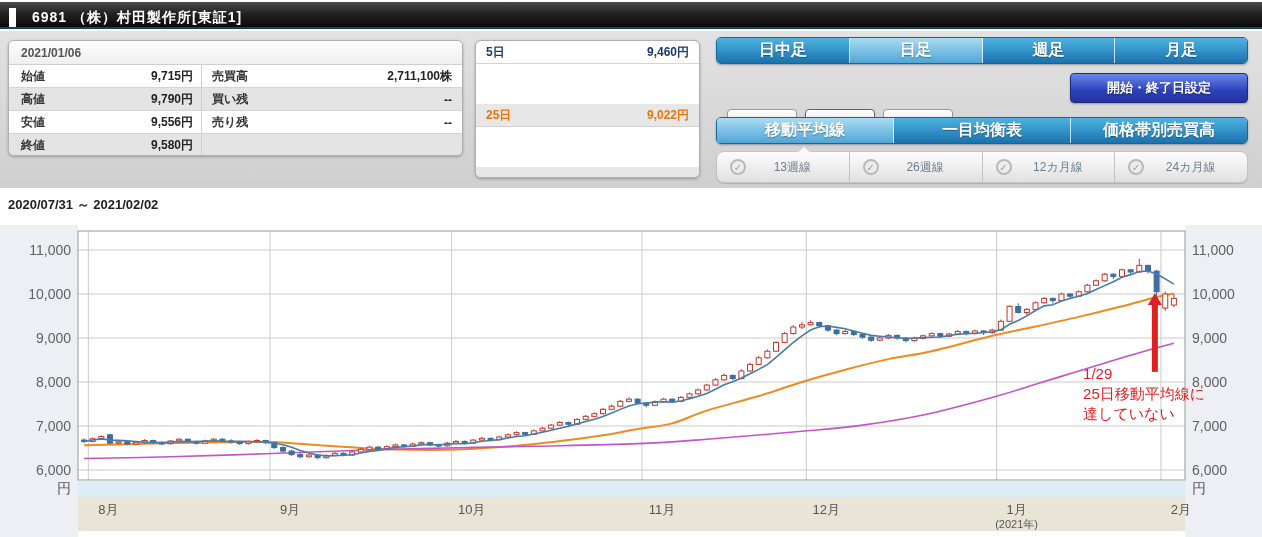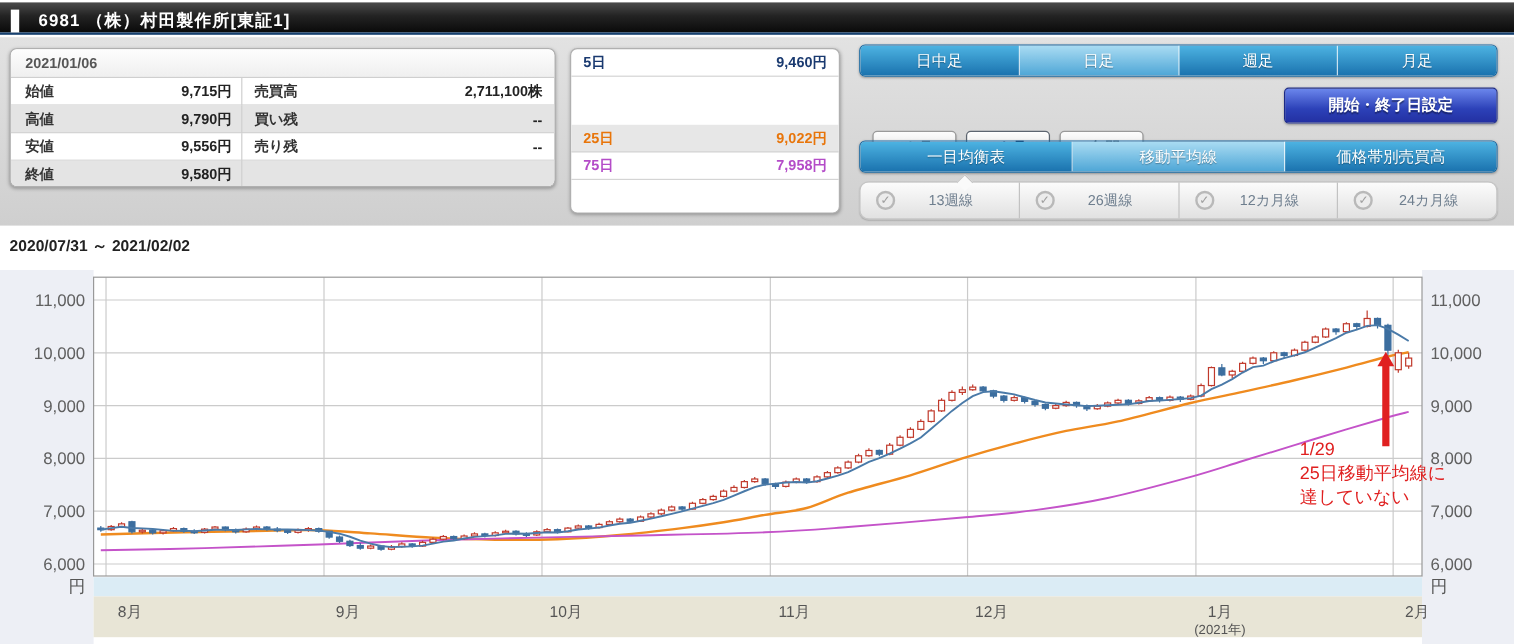--- a/index.html
+++ b/index.html
@@ -40,21 +40,21 @@
   .m-row.c25 { color:#e8750a; }
   .m-row.c75 { color:#b44cc8; }
 
   
   .ctrl { position:absolute; left:716px; top:0; width:532px; height:157px; }
   .tabrow { position:absolute; display:flex; width:532px; border:1px solid #15659f; border-radius:5px;
             overflow:hidden; box-shadow:0 1px 2px rgba(0,0,0,.3); }
   .tabrow.r1 { top:6px;  height:27px; }
   .tabrow.r3 { top:86px; height:27px; }
   .tab { flex:1; display:flex; align-items:center; justify-content:center;
-         color:#fff; font-size:13px; font-weight:normal; text-shadow:0 1px 1px rgba(0,0,0,.35);
+         color:#fff; font-size:16px; font-weight:bold; text-shadow:0 1px 1px rgba(0,0,0,.35);
          background:linear-gradient(#4db3e2,#1a72ae); border-right:1px solid rgba(255,255,255,.75);
          cursor:pointer; }
   .tab:last-child { border-right:none; }
   .tab.on { background:linear-gradient(#aadcf3,#4ea6d6); }
   .prow { position:absolute; top:42px; width:532px; height:31px; }
   .pbtn { position:absolute; top:2px; width:70px; height:28px; border:1px solid #9a9a9a; border-radius:4px;
           background:linear-gradient(#fdfdfd,#d7d7d7); color:#868686; font-size:12px; font-weight:bold;
           display:flex; align-items:center; justify-content:center; box-shadow:0 1px 1px rgba(0,0,0,.25); cursor:pointer;margin-top:34px; }
   .pbtn.b1 { left:11px; } .pbtn.b2 { left:89px; } .pbtn.b3 { left:167px; }
   .pbtn.on { color:#1c2c50; border:1px solid #5d6570; box-shadow:inset 0 0 0 1px #fff,0 1px 1px rgba(0,0,0,.25); }
@@ -119,45 +119,41 @@
 
     <div class="panel mp">
       <div class="m-row c5">
         <span>5日</span>
         <span>9,460円</span>
       </div>
       <div class="m-row c25 shade">
         <span>25日</span>
         <span>9,022円</span>
       </div>
-      <div class="m-row c75">
-        <span>75日</span>
-        <span>7,958円</span>
-      </div>
       <div class="m-row shade"></div>
       <div class="m-row"></div>
       <div class="m-row shade"></div>
     </div>
 
     <div class="ctrl">
       <div class="tabrow r1">
         <div class="tab">日中足</div>
         <div class="tab on">日足</div>
         <div class="tab">週足</div>
         <div class="tab">月足</div>
       </div>
       <div class="prow">
         <div class="pbtn b1">3カ月</div>
         <div class="pbtn b2 on">6カ月</div>
         <div class="pbtn b3">1年間</div>
         <div class="setbtn">開始・終了日設定</div>
       </div>
       <div class="tabrow r3">
+        <div class="tab on">移動平均線</div>
         <div class="tab">一目均衡表</div>
-        <div class="tab on">移動平均線</div>
         <div class="tab">価格帯別売買高</div>
       </div>
       <div class="togbar">
         <div class="tog">
           <span class="ck">✓</span>
           <span class="tl">13週線</span>
         </div>
         <div class="tog">
           <span class="ck">✓</span>
           <span class="tl">26週線</span>

